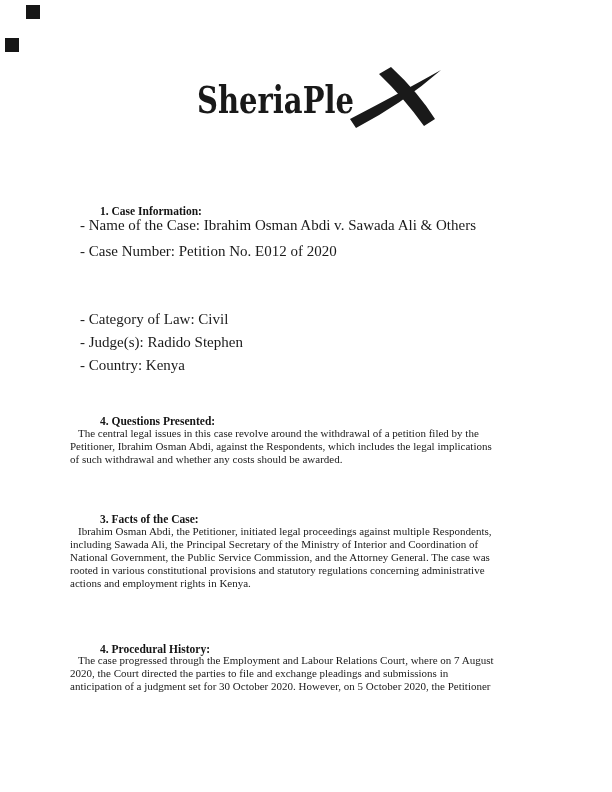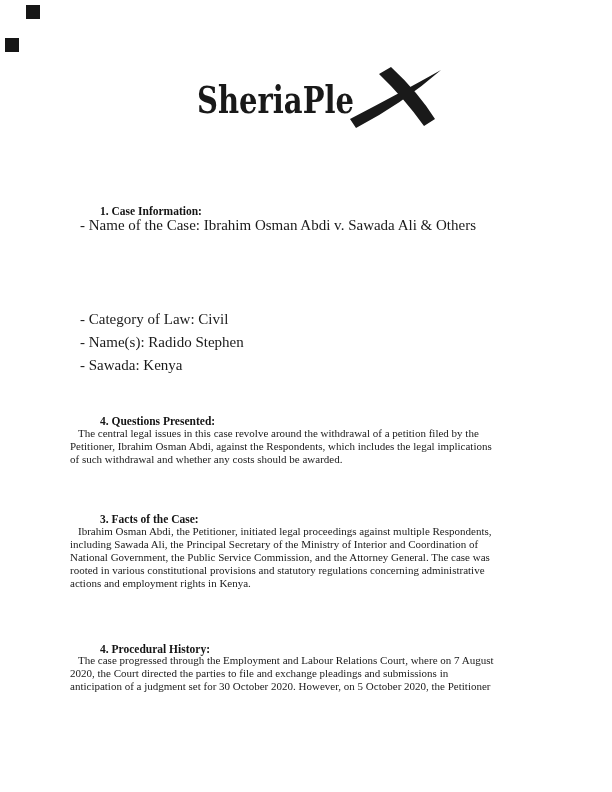--- a/index.html
+++ b/index.html
@@ -95,23 +95,24 @@
 
   <svg class="logo-svg" viewBox="160 50 300 85" xmlns="http://www.w3.org/2000/svg">
     <text class="logo-text" x="197" y="113" textLength="157" lengthAdjust="spacingAndGlyphs">SheriaPle</text>
     <path class="logo-swoosh" d="M 350 119 Q 400 93 441 70 Q 402 104 356 128 Z"></path>
     <path class="logo-swoosh" d="M 379 74 L 391 67 Q 418 92 435 119 L 424 126 Q 404 98 379 74 Z"></path>
   </svg>
 
 
   <h2 class="sec-heading" style="top:191px">1. Case Information:</h2>
   <div class="case-item" style="top:218px">- Name of the Case: Ibrahim Osman Abdi v. Sawada Ali &amp; Others</div>
+  <div class="case-item" style="top:244px">- Case Number: Petition No. E012 of 2020</div>
   <div class="case-item" style="top:312px">- Category of Law: Civil</div>
-  <div class="case-item" style="top:335px">- Name(s): Radido Stephen</div>
-  <div class="case-item" style="top:358px">- Sawada: Kenya</div>
+  <div class="case-item" style="top:335px">- Judge(s): Radido Stephen</div>
+  <div class="case-item" style="top:358px">- Country: Kenya</div>
 
   <h2 class="sec-heading" style="top:401px">4. Questions Presented:</h2>
   <div class="para" style="top:427px">The central legal issues in this case revolve around the withdrawal of a petition filed by the
 Petitioner, Ibrahim Osman Abdi, against the Respondents, which includes the legal implications
 of such withdrawal and whether any costs should be awarded.</div>
 
   <h2 class="sec-heading" style="top:499px">3. Facts of the Case:</h2>
   <div class="para" style="top:525px">Ibrahim Osman Abdi, the Petitioner, initiated legal proceedings against multiple Respondents,
 including Sawada Ali, the Principal Secretary of the Ministry of Interior and Coordination of
 National Government, the Public Service Commission, and the Attorney General. The case was

